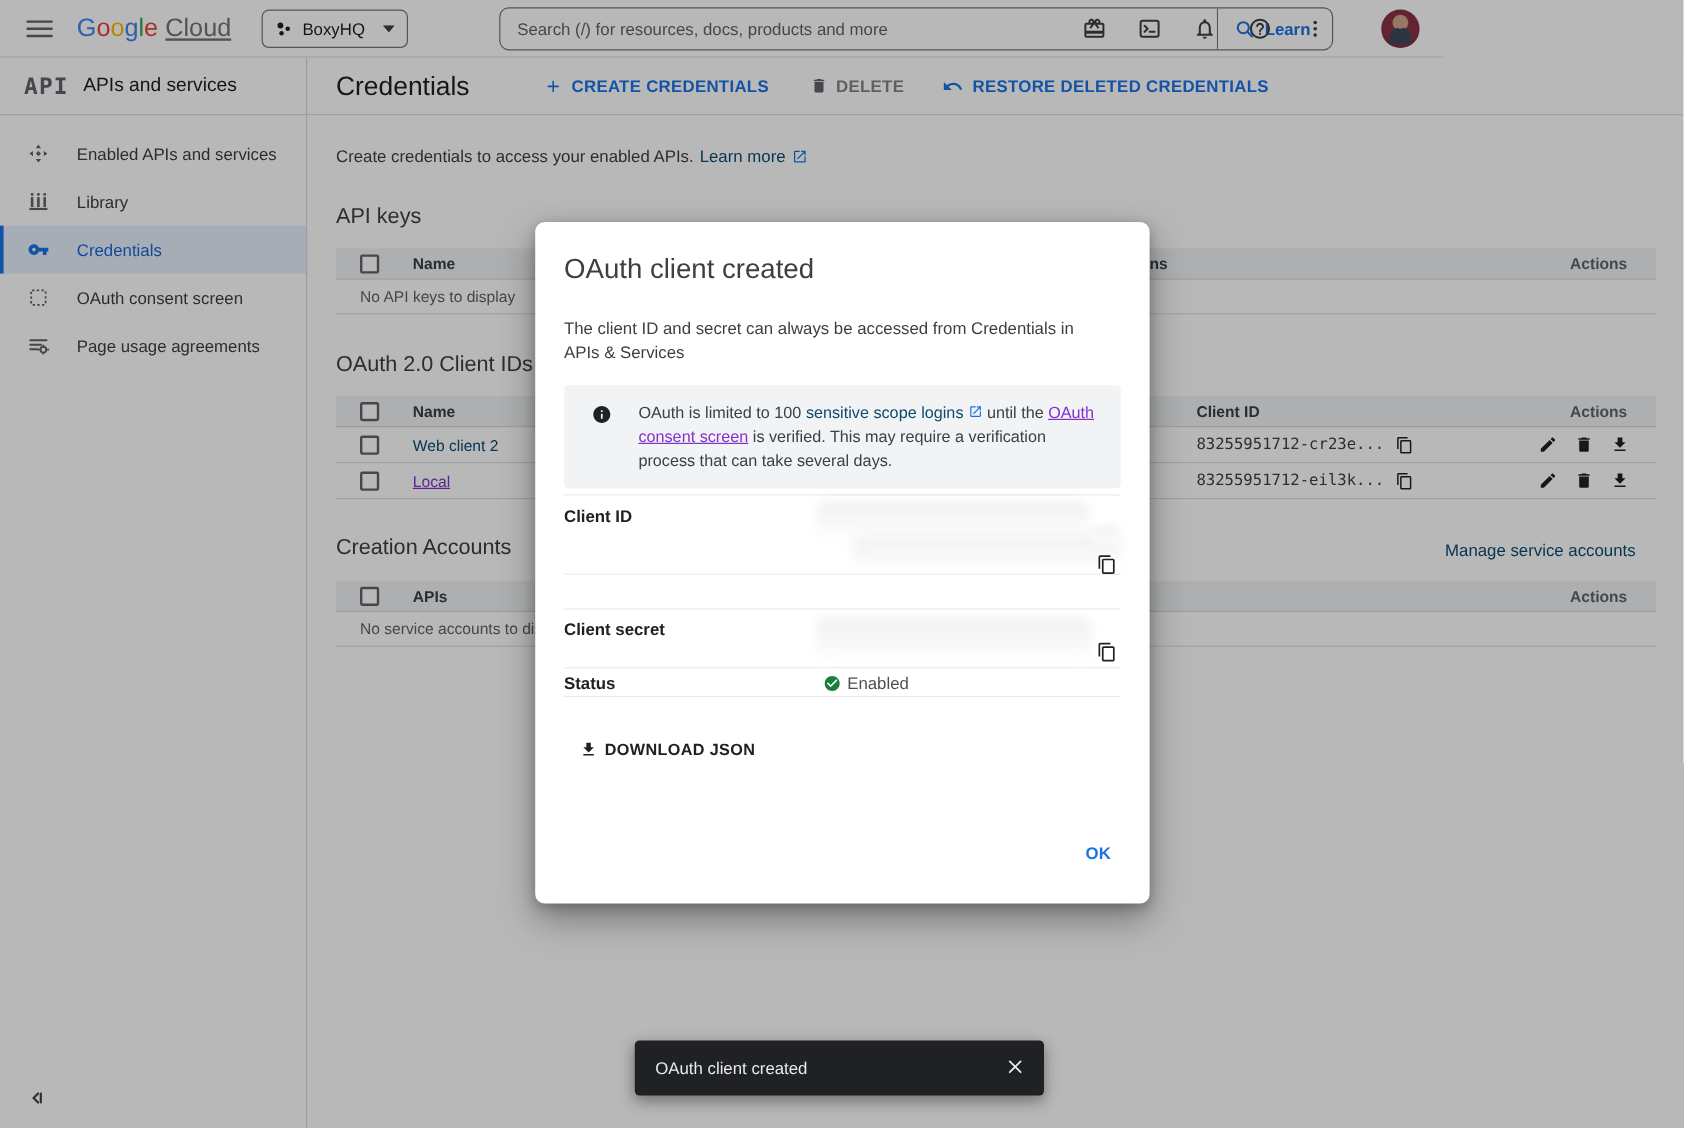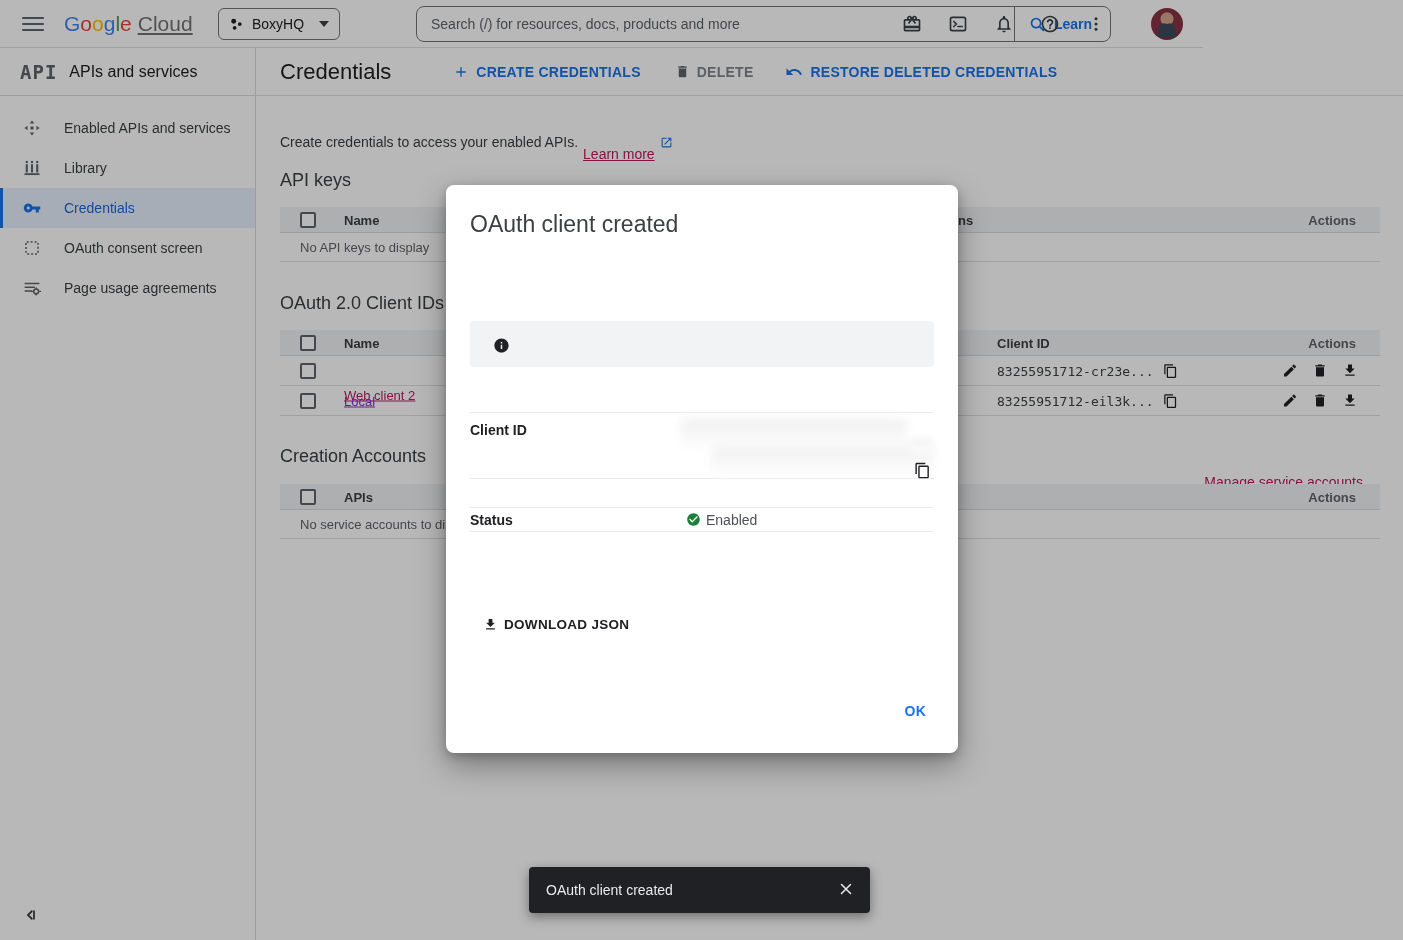--- a/index.html
+++ b/index.html
@@ -48,21 +48,21 @@
   
   .main-head{position:absolute;left:256px;top:48px;right:0;height:48px;background:#fff;border-bottom:1px solid #e0e0e0;display:flex;align-items:center;}
   .page-title{margin-left:24px;font-size:22px;color:#202124;}
   .tool-btn{display:flex;align-items:center;gap:7px;font-size:14px;font-weight:bold;letter-spacing:.25px;cursor:pointer;}
   .tool-blue{color:#1a73e8;}
   .tool-gray{color:#80868b;cursor:default;}
   .btn-create{margin-left:62px;justify-content:flex-end;}
   .btn-delete{margin-left:34px;}
   .btn-restore{margin-left:32px;}
   .intro{position:absolute;left:280px;top:122px;font-size:14px;color:#3c4043;display:flex;align-items:center;gap:5px;}
-  a.lnk{color:#be185d;text-decoration:underline;cursor:pointer;margin-top:24px;}
+  a.lnk{color:#0c4a6e;cursor:pointer;}
   a.lnk-visited{color:#8430ce;text-decoration:underline;cursor:pointer;}
   .sec-h{position:absolute;left:280px;font-size:18px;color:#3c4043;}
   .manage-link{position:absolute;right:40px;top:450px;font-size:14px;}
   .tbl{position:absolute;left:280px;width:1100px;}
   .thead{position:relative;height:26px;background:#f1f3f4;border-bottom:1px solid #dadce0;font-size:13px;font-weight:bold;color:#3c4043;}
   .trow{position:relative;height:30px;border-bottom:1px solid #e0e0e0;font-size:13px;}
   .cell{position:absolute;top:50%;transform:translateY(-50%);}
   .cb{position:absolute;left:20px;top:50%;transform:translateY(-50%);width:16px;height:16px;border:2px solid #5f6368;border-radius:2px;background:#fff;cursor:pointer;}
   .c-name{left:64px;}
   .c-restr{left:618px;}
@@ -81,21 +81,21 @@
   .m-notice{position:absolute;left:24px;top:136px;width:464px;background:#f1f3f4;border-radius:4px;display:flex;padding:13px 14px 13px 0;}
   .n-icon{flex:0 0 62px;display:flex;justify-content:center;padding-top:3px;color:#202124;}
   .n-text{width:392px;font-size:13.5px;line-height:20px;color:#3c4043;}
   .m-rows{position:absolute;left:24px;top:227px;width:464px;}
   .m-row{position:relative;border-bottom:1px solid #e8eaed;}
   .m-row.first{border-top:1px solid #e8eaed;}
   .m-label{position:absolute;left:0;font-size:14px;font-weight:bold;color:#202124;}
   .m-value{position:absolute;left:216px;font-size:14px;color:#4d5156;}
   .blob{position:absolute;border-radius:8px;filter:blur(4px);background:linear-gradient(180deg,#f1f1f2,#fdfdfe);}
   .m-copy{position:absolute;left:444px;width:17px;height:17px;color:#202124;cursor:pointer;}
-  .status-val{display:flex;align-items:flex-start;gap:5px;}
+  .status-val{display:flex;align-items:flex-end;gap:5px;}
   .dl-btn{position:absolute;left:37px;top:432px;display:flex;align-items:center;gap:6px;font-size:13.5px;font-weight:bold;
     letter-spacing:.3px;color:#202124;cursor:pointer;}
   .ok-btn{position:absolute;right:24px;bottom:28px;font-size:14px;font-weight:bold;letter-spacing:.25px;color:#1a73e8;cursor:pointer;padding:6px 8px;}
   
   .toast{position:absolute;left:529px;top:867px;width:341px;height:46px;background:#202124;border-radius:4px;z-index:30;
     display:flex;align-items:center;box-shadow:0 4px 12px rgba(0,0,0,.4);}
   .toast-msg{margin-left:17px;font-size:14px;color:#e8eaed;}
   .toast-x{margin-left:auto;margin-right:13px;width:20px;height:20px;color:#e8eaed;cursor:pointer;}
   svg{display:block;}
 </style>
@@ -366,41 +366,56 @@
     </div>
     <div class="trow" style="height:29px">
       <span class="cell empty-txt">No service accounts to display</span>
     </div>
   </div>
 
   <div class="backdrop"></div>
 
   <div class="modal">
     <div class="m-title">OAuth client created</div>
+    <div class="m-body">The client ID and secret can always be accessed from Credentials in APIs &amp; Services</div>
     <div class="m-notice">
       <span class="n-icon">
         <svg width="17" height="17" viewBox="0 0 24 24" fill="currentColor">
             <path d="M12 2C6.48 2 2 6.48 2 12s4.48 10 10 10 10-4.48 10-10S17.52 2 12 2zm1 15h-2v-6h2v6zm0-8h-2V7h2v2z"></path>
           </svg>
+      </span>
+      <span class="n-text">
+        <span>OAuth is limited to 100 </span><a class="lnk">sensitive scope logins</a>&nbsp;<svg style="display:inline-block;vertical-align:-1px" width="12" height="12" viewBox="0 0 24 24" fill="#1a73e8">
+            <path d="M19 19H5V5h7V3H5c-1.11 0-2 .9-2 2v14c0 1.1.89 2 2 2h14c1.1 0 2-.9 2-2v-7h-2v7zM14 3v2h3.59l-9.83 9.83 1.41 1.41L19 6.41V10h2V3h-7z"></path>
+          </svg><span> until the </span><a class="lnk-visited">OAuth consent screen</a><span> is verified. This may require a verification process that can take several days.</span>
       </span>
     </div>
 
     <div class="m-rows">
       <div class="m-row first" style="height:67px">
         <span class="m-label" style="top:9px">Client ID</span>
         <span class="blob" style="left:210px;top:5px;width:228px;height:30px"></span>
         <span class="blob" style="left:240px;top:33px;width:224px;height:29px"></span>
         <span class="blob" style="left:438px;top:25px;width:27px;height:15px;filter:blur(3px)"></span>
         <span class="m-copy" style="top:49px">
           <svg width="17" height="17" viewBox="0 0 24 24" fill="currentColor">
               <path d="M16 1H4c-1.1 0-2 .9-2 2v14h2V3h12V1zm3 4H8c-1.1 0-2 .9-2 2v14c0 1.1.9 2 2 2h11c1.1 0 2-.9 2-2V7c0-1.1-.9-2-2-2zm0 16H8V7h11v14z"></path>
             </svg>
         </span>
       </div>
       <div class="m-row" style="height:29px"></div>
+      <div class="m-row" style="height:49px">
+        <span class="m-label" style="top:8px">Client secret</span>
+        <span class="blob" style="left:210px;top:6px;width:230px;height:36px"></span>
+        <span class="m-copy" style="top:27px">
+          <svg width="17" height="17" viewBox="0 0 24 24" fill="currentColor">
+              <path d="M16 1H4c-1.1 0-2 .9-2 2v14h2V3h12V1zm3 4H8c-1.1 0-2 .9-2 2v14c0 1.1.9 2 2 2h11c1.1 0 2-.9 2-2V7c0-1.1-.9-2-2-2zm0 16H8V7h11v14z"></path>
+            </svg>
+        </span>
+      </div>
       <div class="m-row" style="height:24px">
         <span class="m-label" style="top:4px">Status</span>
         <span class="m-value status-val" style="top:4px">
           <svg width="15" height="15" viewBox="0 0 24 24" fill="#188038">
               <path d="M12 2C6.48 2 2 6.48 2 12s4.48 10 10 10 10-4.48 10-10S17.52 2 12 2zm-2 15l-5-5 1.41-1.41L10 14.17l7.59-7.59L19 8l-9 9z"></path>
             </svg>
           <span>Enabled</span>
         </span>
       </div>
     </div>

